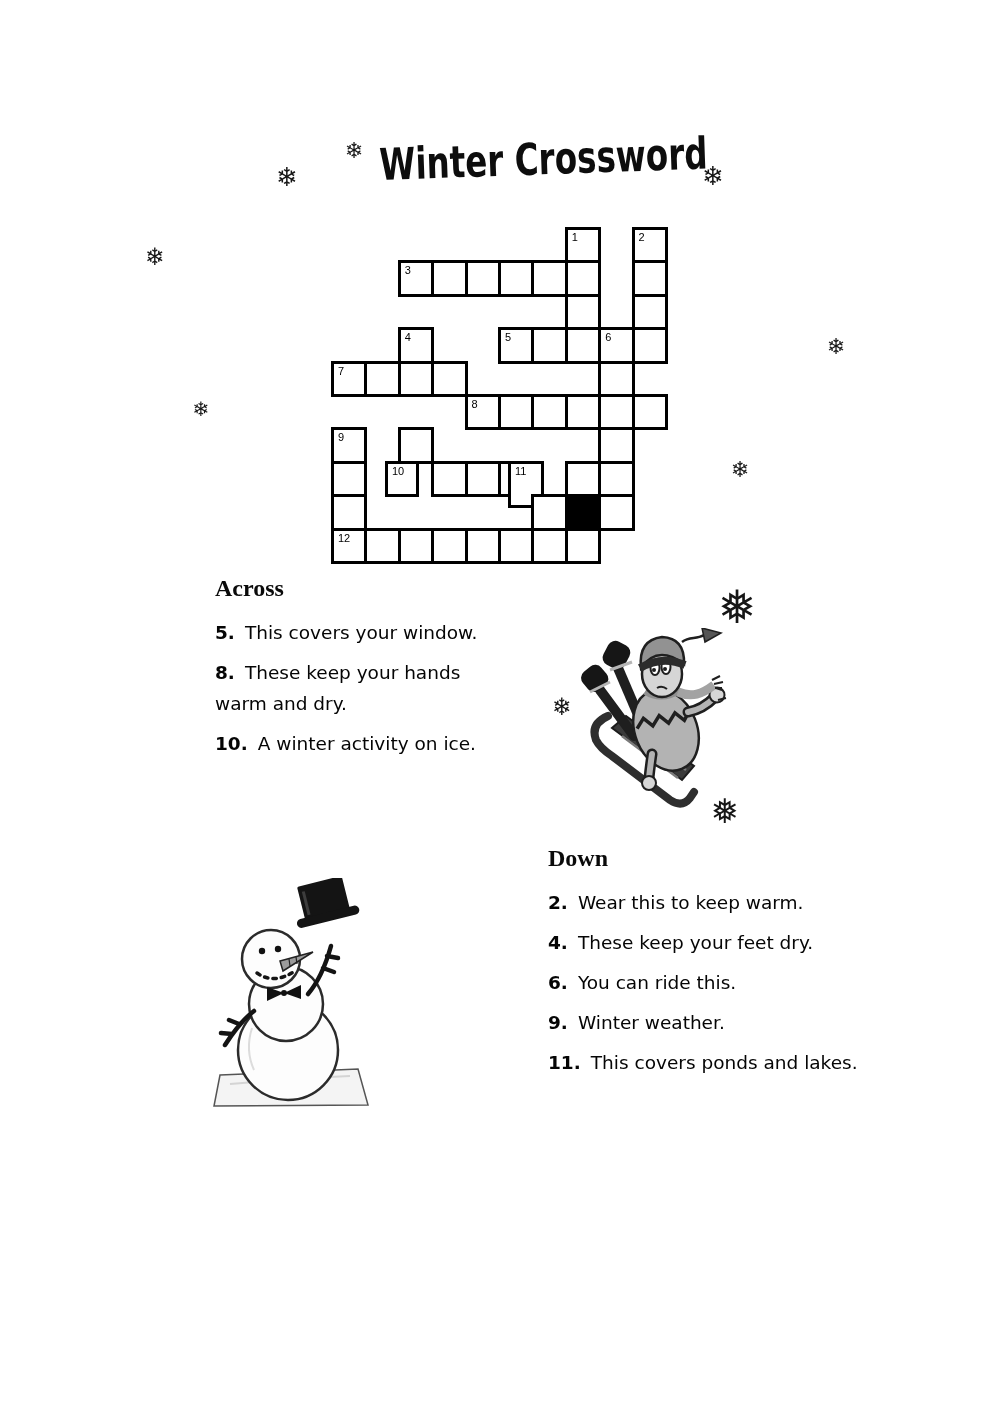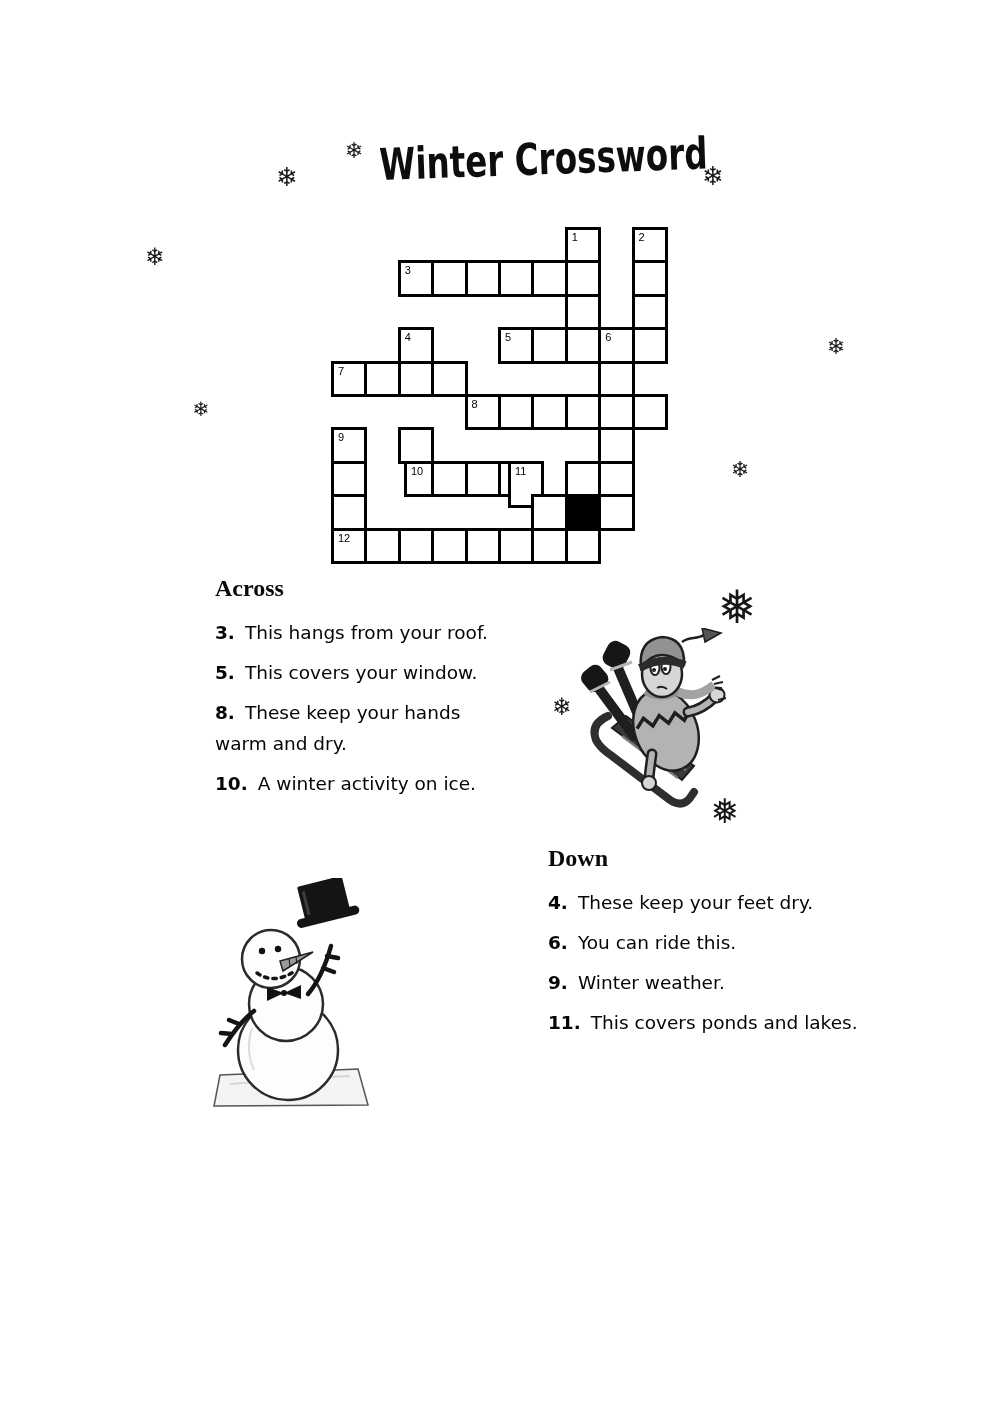--- a/index.html
+++ b/index.html
@@ -87,21 +87,21 @@
       <div class="cell" style="left: 531.4px; top: 394px; height: 36.4px; width: 36.4px;"></div>
       <div class="cell" style="left: 564.8px; top: 394px; height: 36.4px; width: 36.4px;"></div>
       <div class="cell" style="left: 598.2px; top: 394px; height: 36.4px; width: 36.4px;"></div>
       <div class="cell" style="left: 631.6px; top: 394px; height: 36.4px; width: 36.4px;"></div>
       <div class="cell" style="left: 331px; top: 427.4px; height: 36.4px; width: 36.4px;">
         <span class="cellnum">9</span>
       </div>
       <div class="cell" style="left: 397.8px; top: 427.4px; height: 36.4px; width: 36.4px;"></div>
       <div class="cell" style="left: 598.2px; top: 427.4px; height: 36.4px; width: 36.4px;"></div>
       <div class="cell" style="left: 331px; top: 460.8px; height: 36.4px; width: 36.4px;"></div>
-      <div class="cell" style="left: 404px; top: 460.8px; height: 36.4px; width: 34px;">
+      <div class="cell" style="left: 385px; top: 460.8px; height: 36.4px; width: 34px;">
         <span class="cellnum">10</span>
       </div>
       <div class="cell" style="left: 431.2px; top: 460.8px; height: 36.4px; width: 36.4px;"></div>
       <div class="cell" style="left: 464.6px; top: 460.8px; height: 36.4px; width: 36.4px;"></div>
       <div class="cell" style="left: 498px; top: 460.8px; height: 36.4px; width: 36.4px;"></div>
       <div class="cell" style="left: 508px; top: 460.8px; height: 47px; width: 36.4px;">
         <span class="cellnum">11</span>
       </div>
       <div class="cell" style="left: 564.8px; top: 460.8px; height: 36.4px; width: 36.4px;"></div>
       <div class="cell" style="left: 598.2px; top: 460.8px; height: 36.4px; width: 36.4px;"></div>
@@ -117,30 +117,30 @@
       <div class="cell" style="left: 431.2px; top: 527.6px; height: 36.4px; width: 36.4px;"></div>
       <div class="cell" style="left: 464.6px; top: 527.6px; height: 36.4px; width: 36.4px;"></div>
       <div class="cell" style="left: 498px; top: 527.6px; height: 36.4px; width: 36.4px;"></div>
       <div class="cell" style="left: 531.4px; top: 527.6px; height: 36.4px; width: 36.4px;"></div>
       <div class="cell" style="left: 564.8px; top: 527.6px; height: 36.4px; width: 36.4px;"></div>
     </div>
 
   <section class="clues" id="across-col">
     <h2>Across</h2>
     <div id="across-clues">
-        <div class="clue"><b>3.</b>This hangs from your roof.</div>
         <div class="clue"><b>5.</b>This covers your window.</div>
         <div class="clue"><b>8.</b>These keep your hands warm and dry.</div>
         <div class="clue"><b>10.</b>A winter activity on ice.</div>
       </div>
   </section>
 
   <section class="clues" id="down-col">
     <h2>Down</h2>
     <div id="down-clues">
+        <div class="clue"><b>2.</b>Wear this to keep warm.</div>
         <div class="clue"><b>4.</b>These keep your feet dry.</div>
         <div class="clue"><b>6.</b>You can ride this.</div>
         <div class="clue"><b>9.</b>Winter weather.</div>
         <div class="clue"><b>11.</b>This covers ponds and lakes.</div>
       </div>
   </section>
 
   <svg class="illu" style="left:578px;top:628px" width="150" height="185" viewBox="0 0 150 185">
 
     <path d="M30,88 Q12,96 18,112 Q22,120 34,128 L92,172 Q104,180 112,170 L116,164" fill="none" stroke="#2e2e2e" stroke-width="8" stroke-linecap="round"></path>

